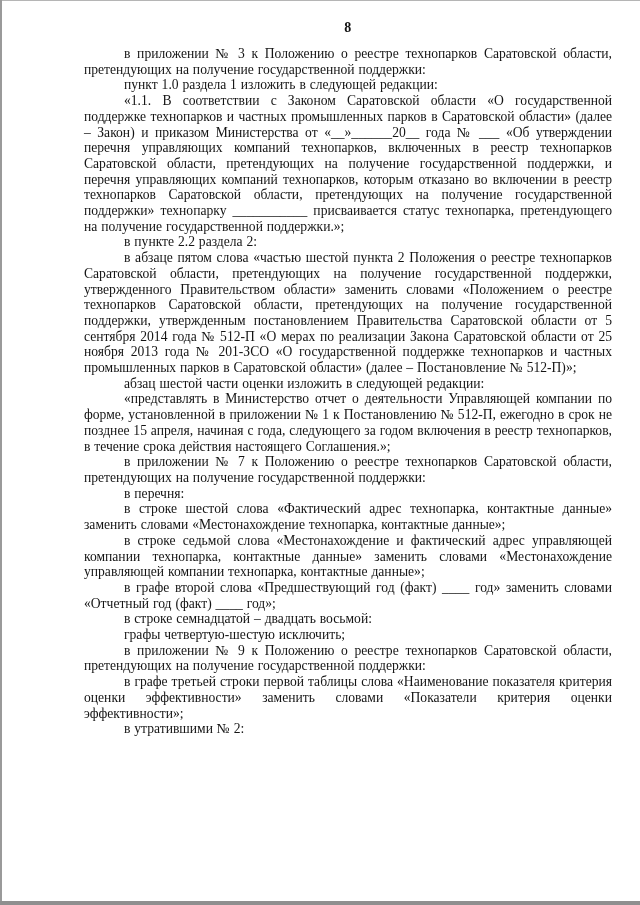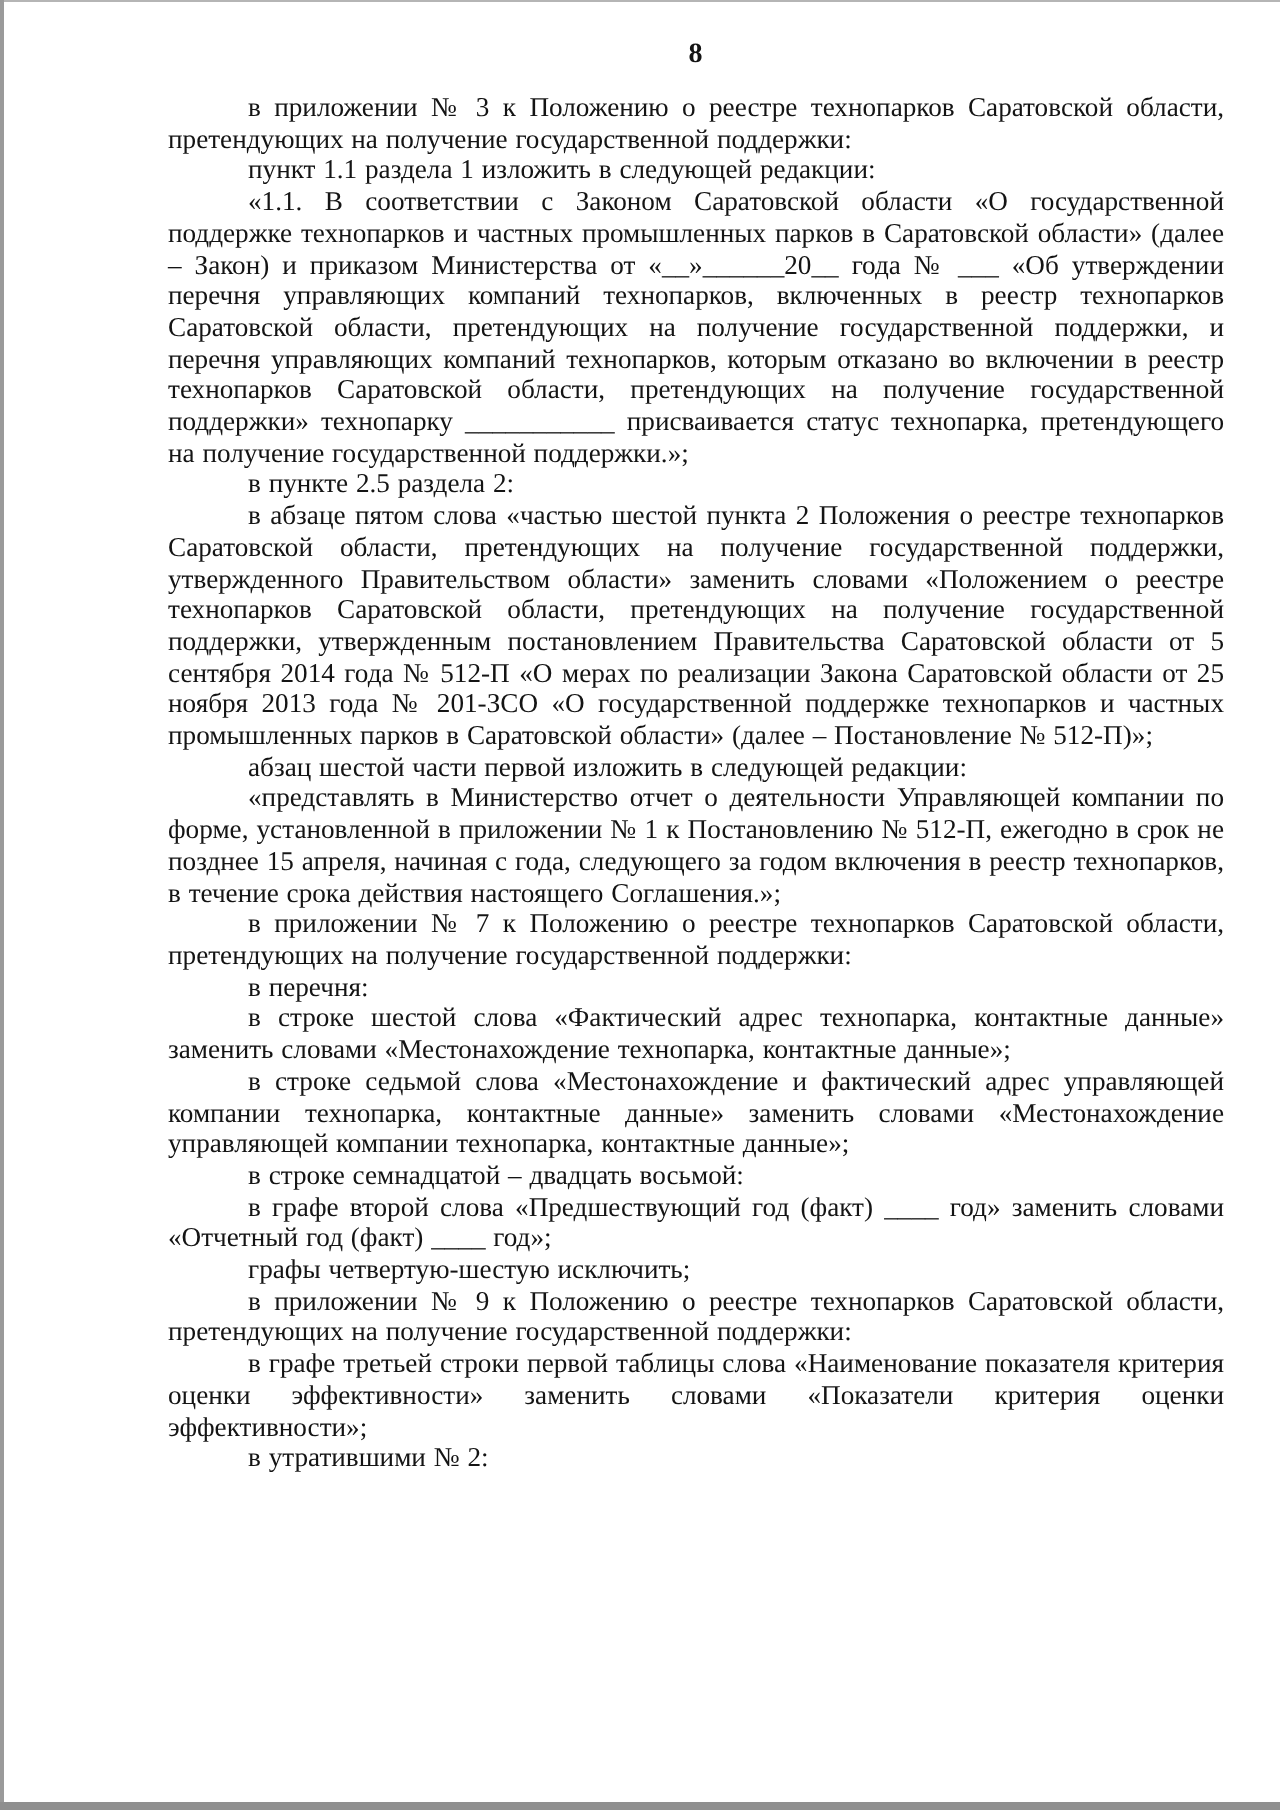--- a/index.html
+++ b/index.html
@@ -69,30 +69,30 @@
 
 <div class="page">
   <div class="border-top"></div>
   <div class="border-left"></div>
   <div class="border-bottom"></div>
 
   <div class="page-number">8</div>
 
   <div class="doc-body">
     <p>в приложении № 3 к Положению о реестре технопарков Саратовской области, претендующих на получение государственной поддержки:</p>
-    <p>пункт 1.1 раздела 1 изложить в следующей редакции:</p>
+    <p>пункт 1.0 раздела 1 изложить в следующей редакции:</p>
     <p>«1.1. В соответствии с Законом Саратовской области «О государственной поддержке технопарков и частных промышленных парков в Саратовской области» (далее – Закон) и приказом Министерства от «__»______20__ года № ___ «Об утверждении перечня управляющих компаний технопарков, включенных в реестр технопарков Саратовской области, претендующих на получение государственной поддержки, и перечня управляющих компаний технопарков, которым отказано во включении в реестр технопарков Саратовской области, претендующих на получение государственной поддержки» технопарку ___________ присваивается статус технопарка, претендующего на получение государственной поддержки.»;</p>
-    <p>в пункте 2.5 раздела 2:</p>
+    <p>в пункте 2.2 раздела 2:</p>
     <p>в абзаце пятом слова «частью шестой пункта 2 Положения о реестре технопарков Саратовской области, претендующих на получение государственной поддержки, утвержденного Правительством области» заменить словами «Положением о реестре технопарков Саратовской области, претендующих на получение государственной поддержки, утвержденным постановлением Правительства Саратовской области от 5 сентября 2014 года № 512-П «О мерах по реализации Закона Саратовской области от 25 ноября 2013 года № 201-ЗСО «О государственной поддержке технопарков и частных промышленных парков в Саратовской области» (далее – Постановление № 512-П)»;</p>
-    <p>абзац шестой части первой изложить в следующей редакции:</p>
+    <p>абзац шестой части оценки изложить в следующей редакции:</p>
     <p>«представлять в Министерство отчет о деятельности Управляющей компании по форме, установленной в приложении № 1 к Постановлению № 512-П, ежегодно в срок не позднее 15 апреля, начиная с года, следующего за годом включения в реестр технопарков, в течение срока действия настоящего Соглашения.»;</p>
     <p>в приложении № 7 к Положению о реестре технопарков Саратовской области, претендующих на получение государственной поддержки:</p>
     <p>в перечня:</p>
     <p>в строке шестой слова «Фактический адрес технопарка, контактные данные» заменить словами «Местонахождение технопарка, контактные данные»;</p>
     <p>в строке седьмой слова «Местонахождение и фактический адрес управляющей компании технопарка, контактные данные» заменить словами «Местонахождение управляющей компании технопарка, контактные данные»;</p>
+    <p>в графе второй слова «Предшествующий год (факт) ____ год» заменить словами «Отчетный год (факт) ____ год»;</p>
     <p>в строке семнадцатой – двадцать восьмой:</p>
-    <p>в графе второй слова «Предшествующий год (факт) ____ год» заменить словами «Отчетный год (факт) ____ год»;</p>
     <p>графы четвертую-шестую исключить;</p>
     <p>в приложении № 9 к Положению о реестре технопарков Саратовской области, претендующих на получение государственной поддержки:</p>
     <p>в графе третьей строки первой таблицы слова «Наименование показателя критерия оценки эффективности» заменить словами «Показатели критерия оценки эффективности»;</p>
     <p>в утратившими № 2:</p>
   </div>
 </div>
 
 </body></html>

